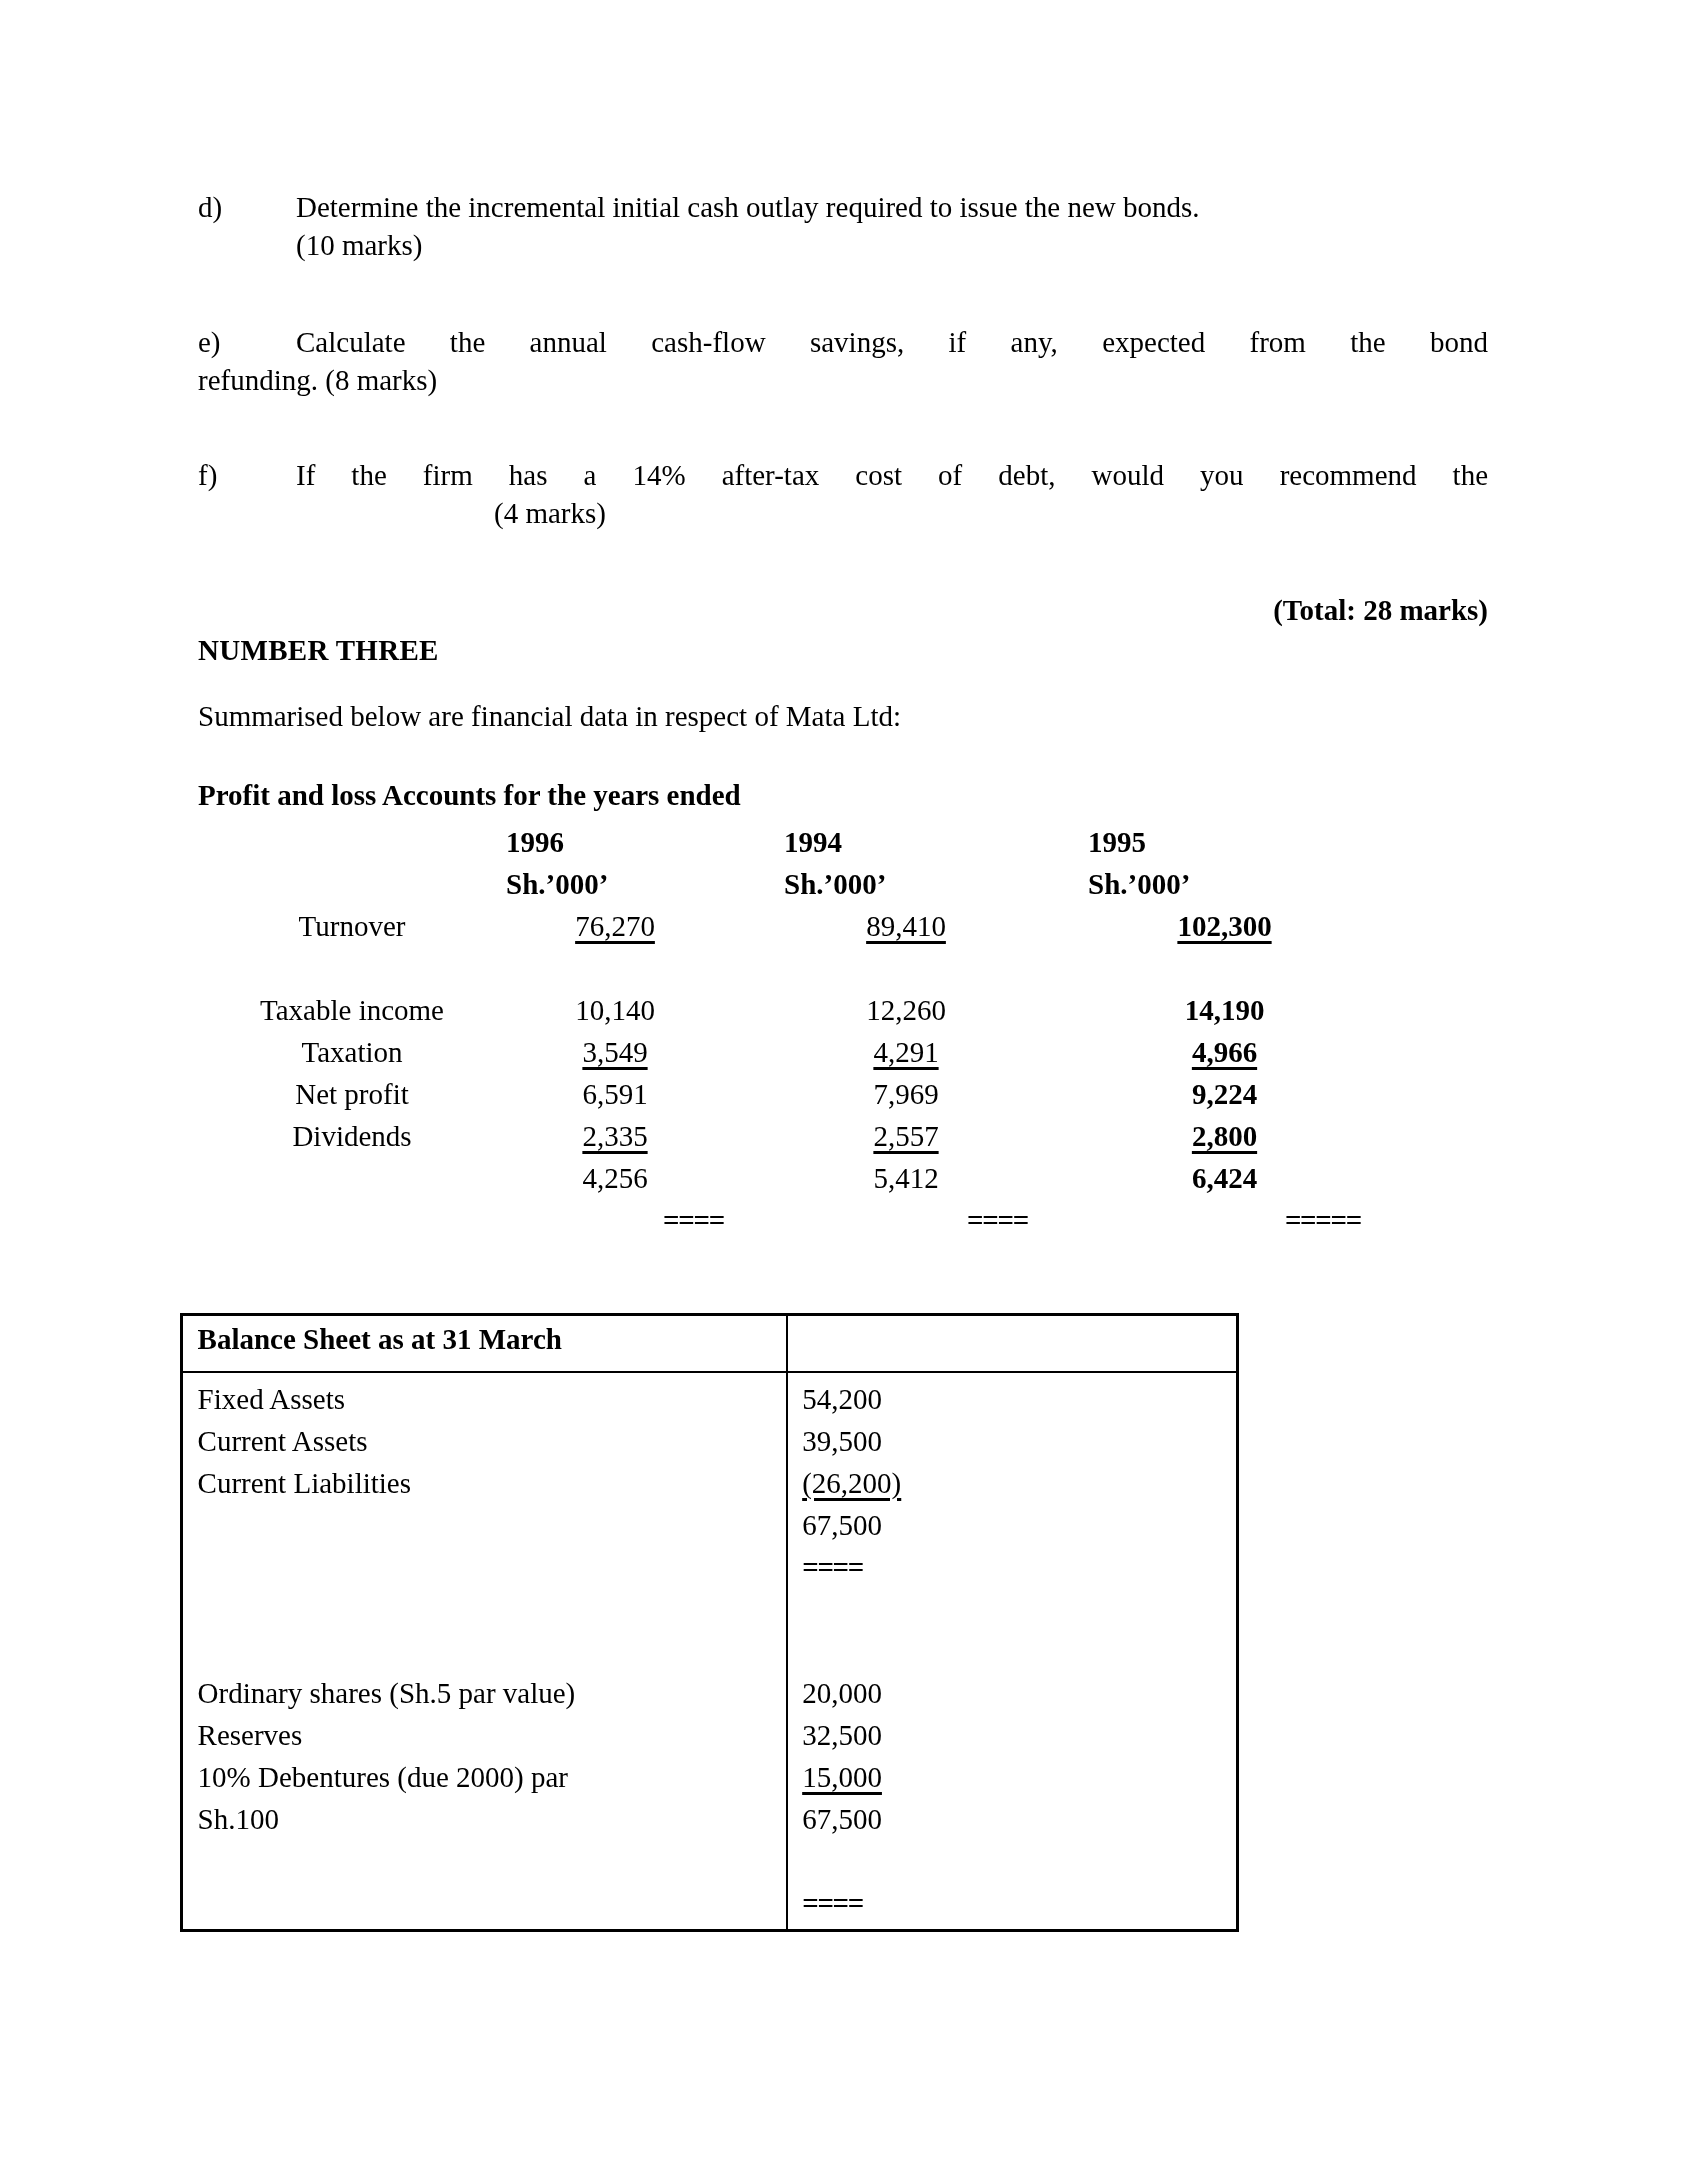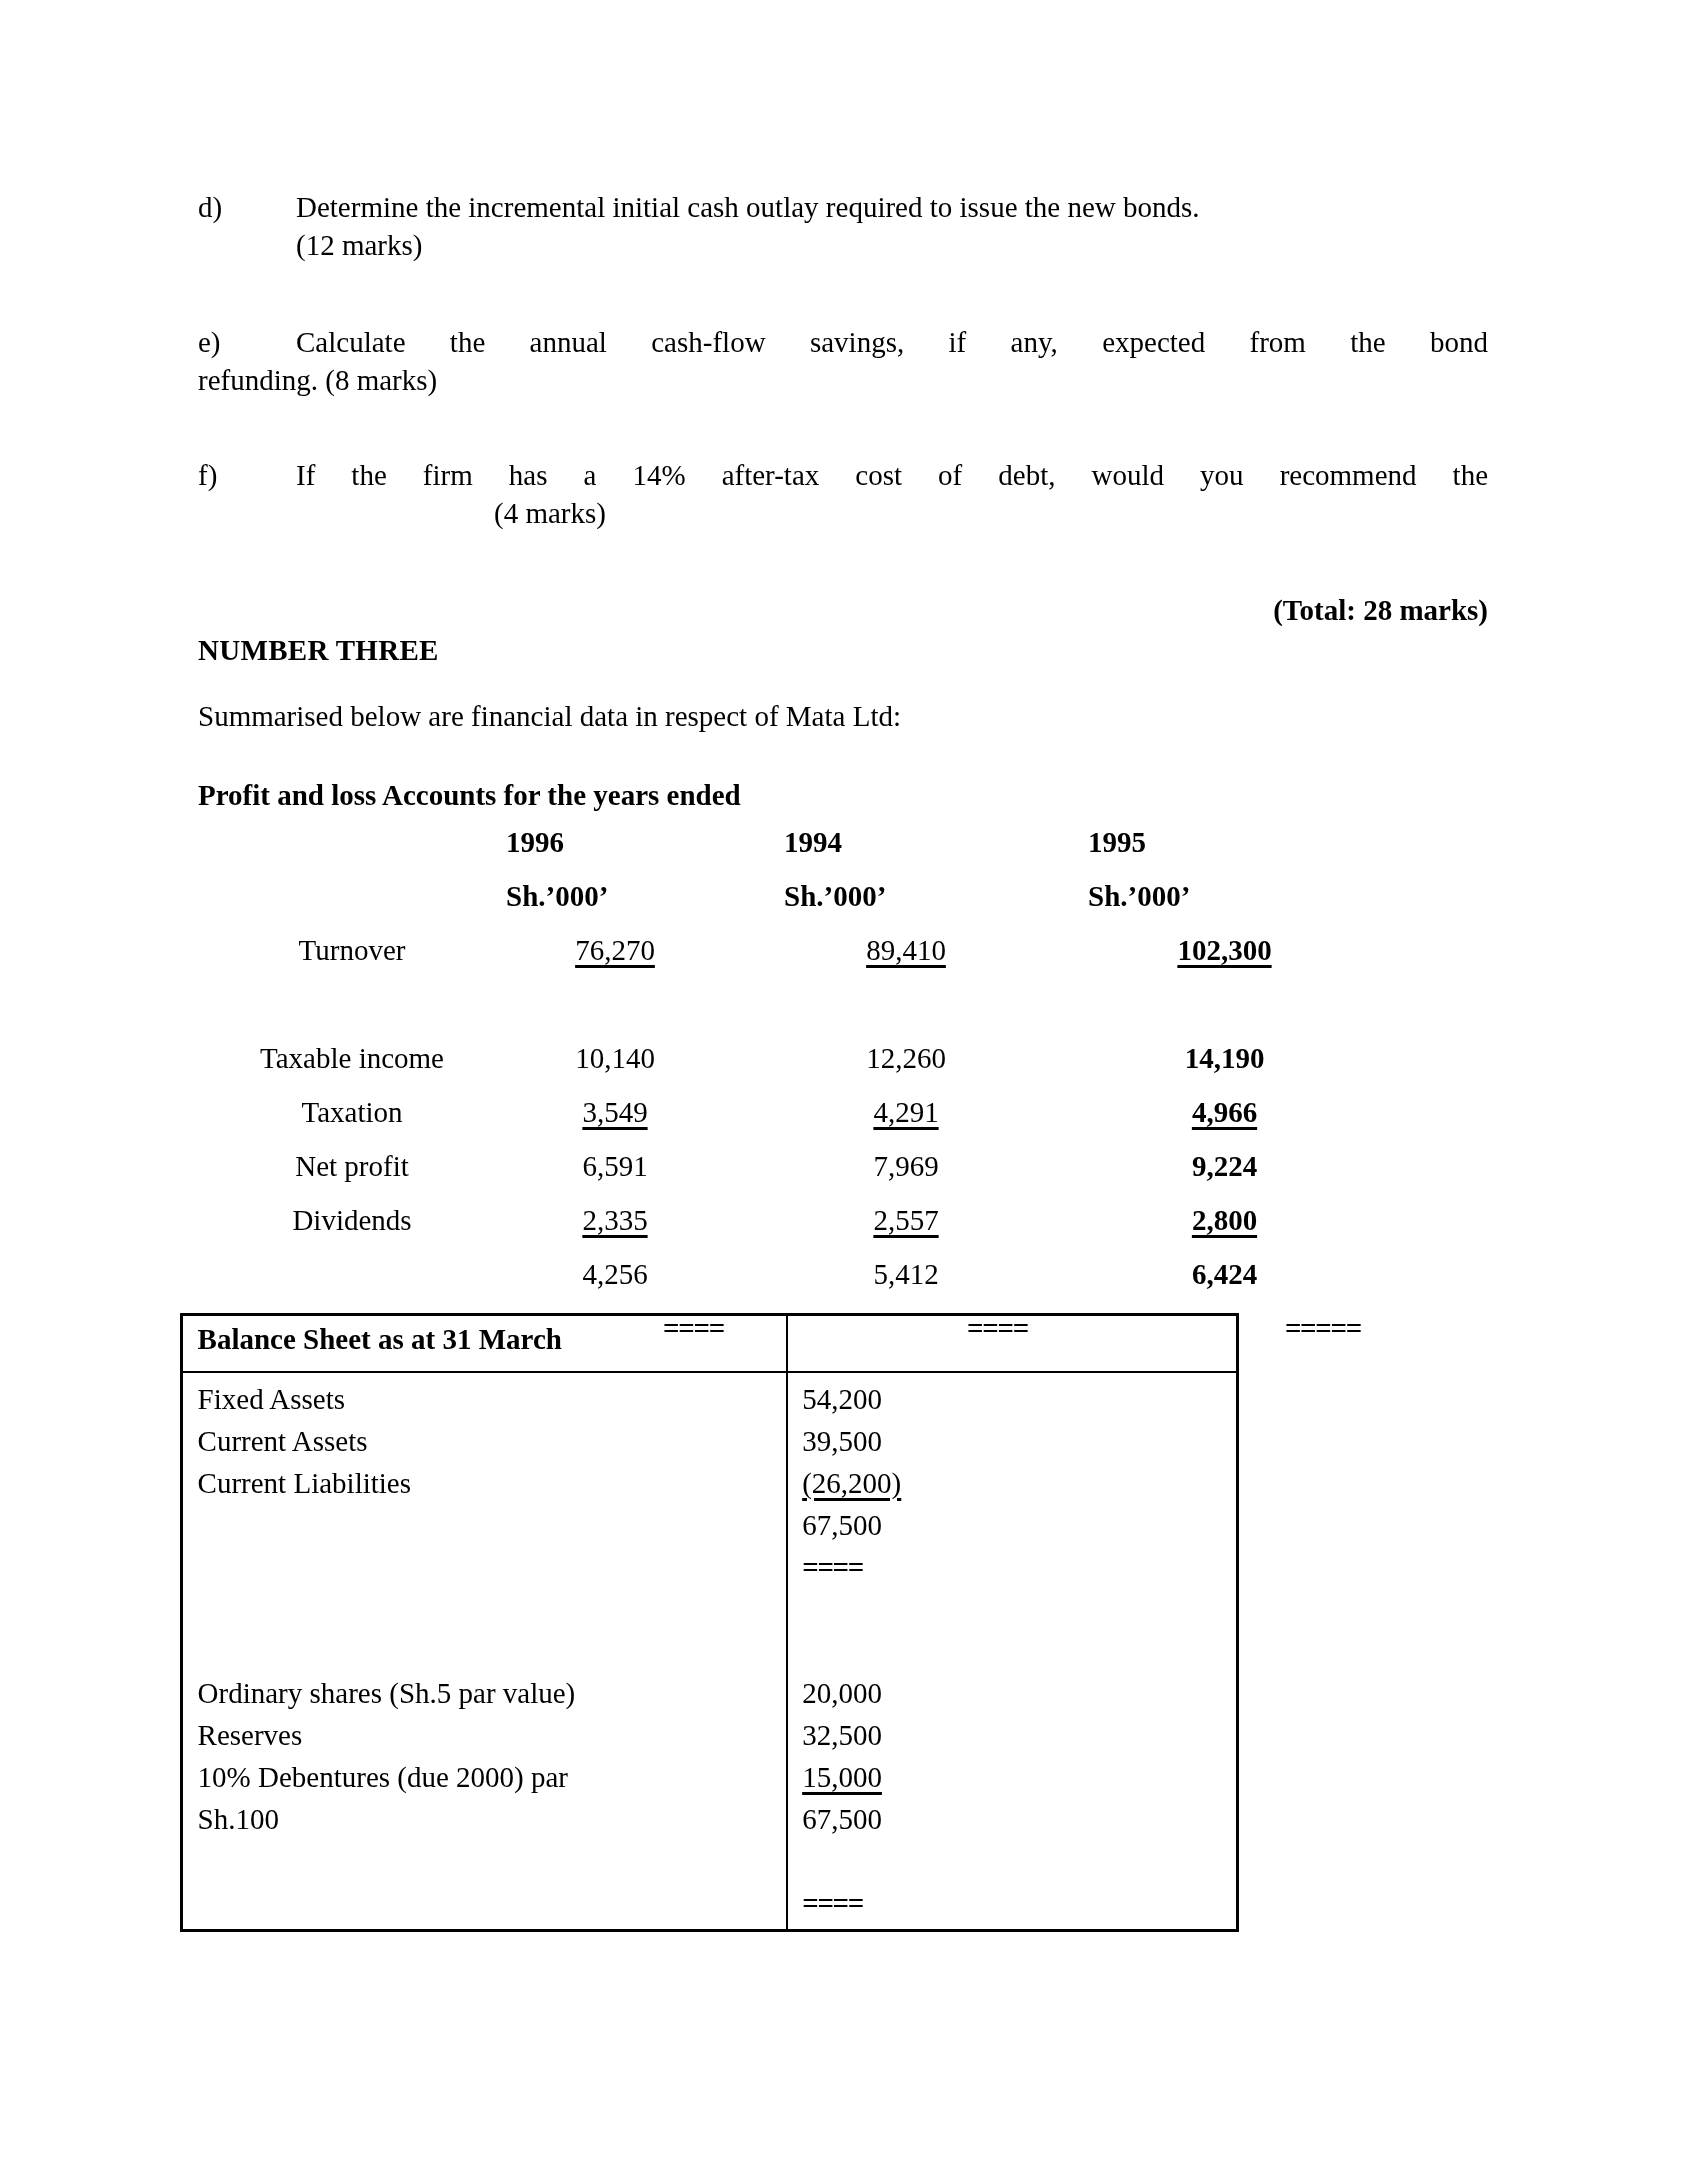--- a/index.html
+++ b/index.html
@@ -79,21 +79,21 @@
     left: 198px;
     width: 1297px;
   }
   .pl-title {
     font-weight: bold;
     margin-bottom: 6.6px;
   }
   .pl-grid {
     display: grid;
     grid-template-columns: 308px 278px 304px 311px;
-    row-gap: 12px;
+    row-gap: 0px;
   }
   .pl-grid > div {
     padding: 0;
     height: 42px;
     line-height: 42px;
     white-space: nowrap;
   }
   .pl-label { text-align: center; }
   .pl-num   { text-align: center; padding-right: 60px !important; }
   .pl-num.c3 { padding-right: 38px !important; font-weight: bold; }
@@ -145,21 +145,21 @@
 </head>
 <body>
 
 <div class="page">
 
   <div class="qblock" style="top:189px;">
     <div class="qrow">
       <div class="qlabel">d)</div>
       <div class="qbody">
         <p>Determine the incremental initial cash outlay required to issue the new bonds.</p>
-        <p class="flushline">(12 marks)</p>
+        <p class="flushline">(10 marks)</p>
       </div>
     </div>
   </div>
 
   <div class="qblock" style="top:324px;">
     <div class="qrow">
       <div class="qlabel">e)</div>
       <div class="qbody">
         <p class="justify-all">Calculate the annual cash-flow savings, if any, expected from the bond</p>
       </div>

